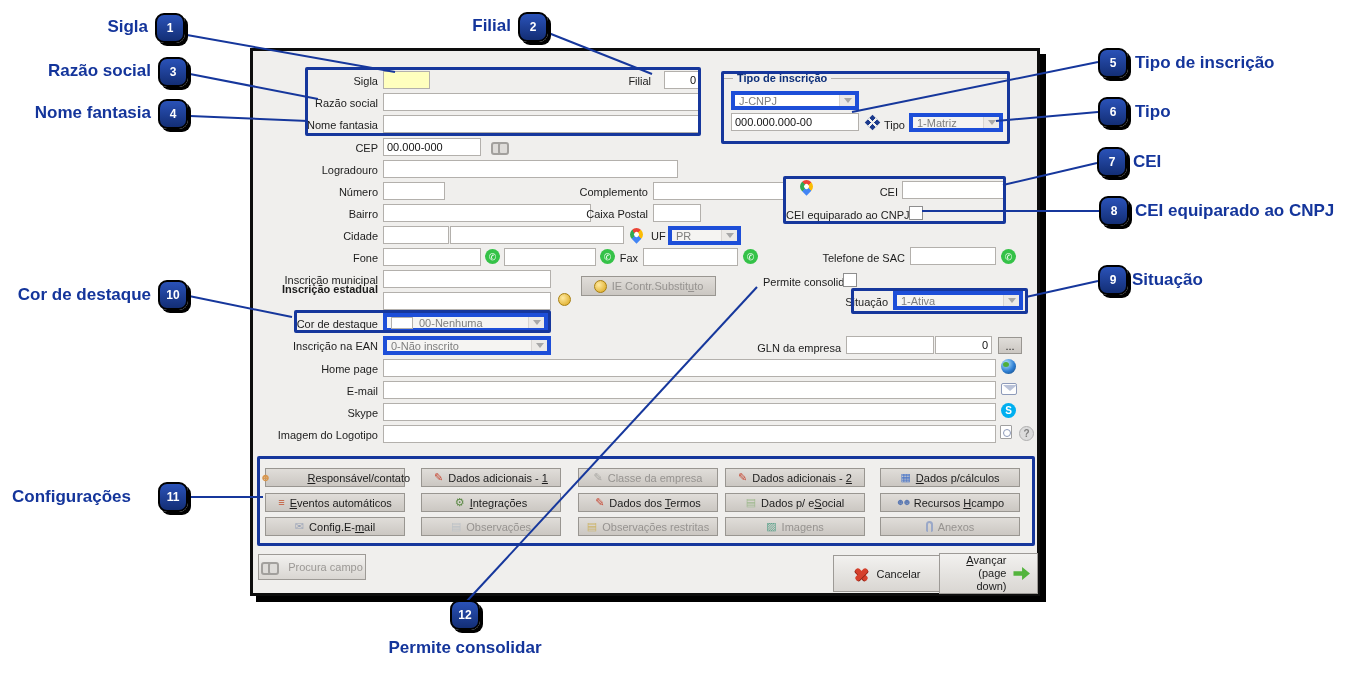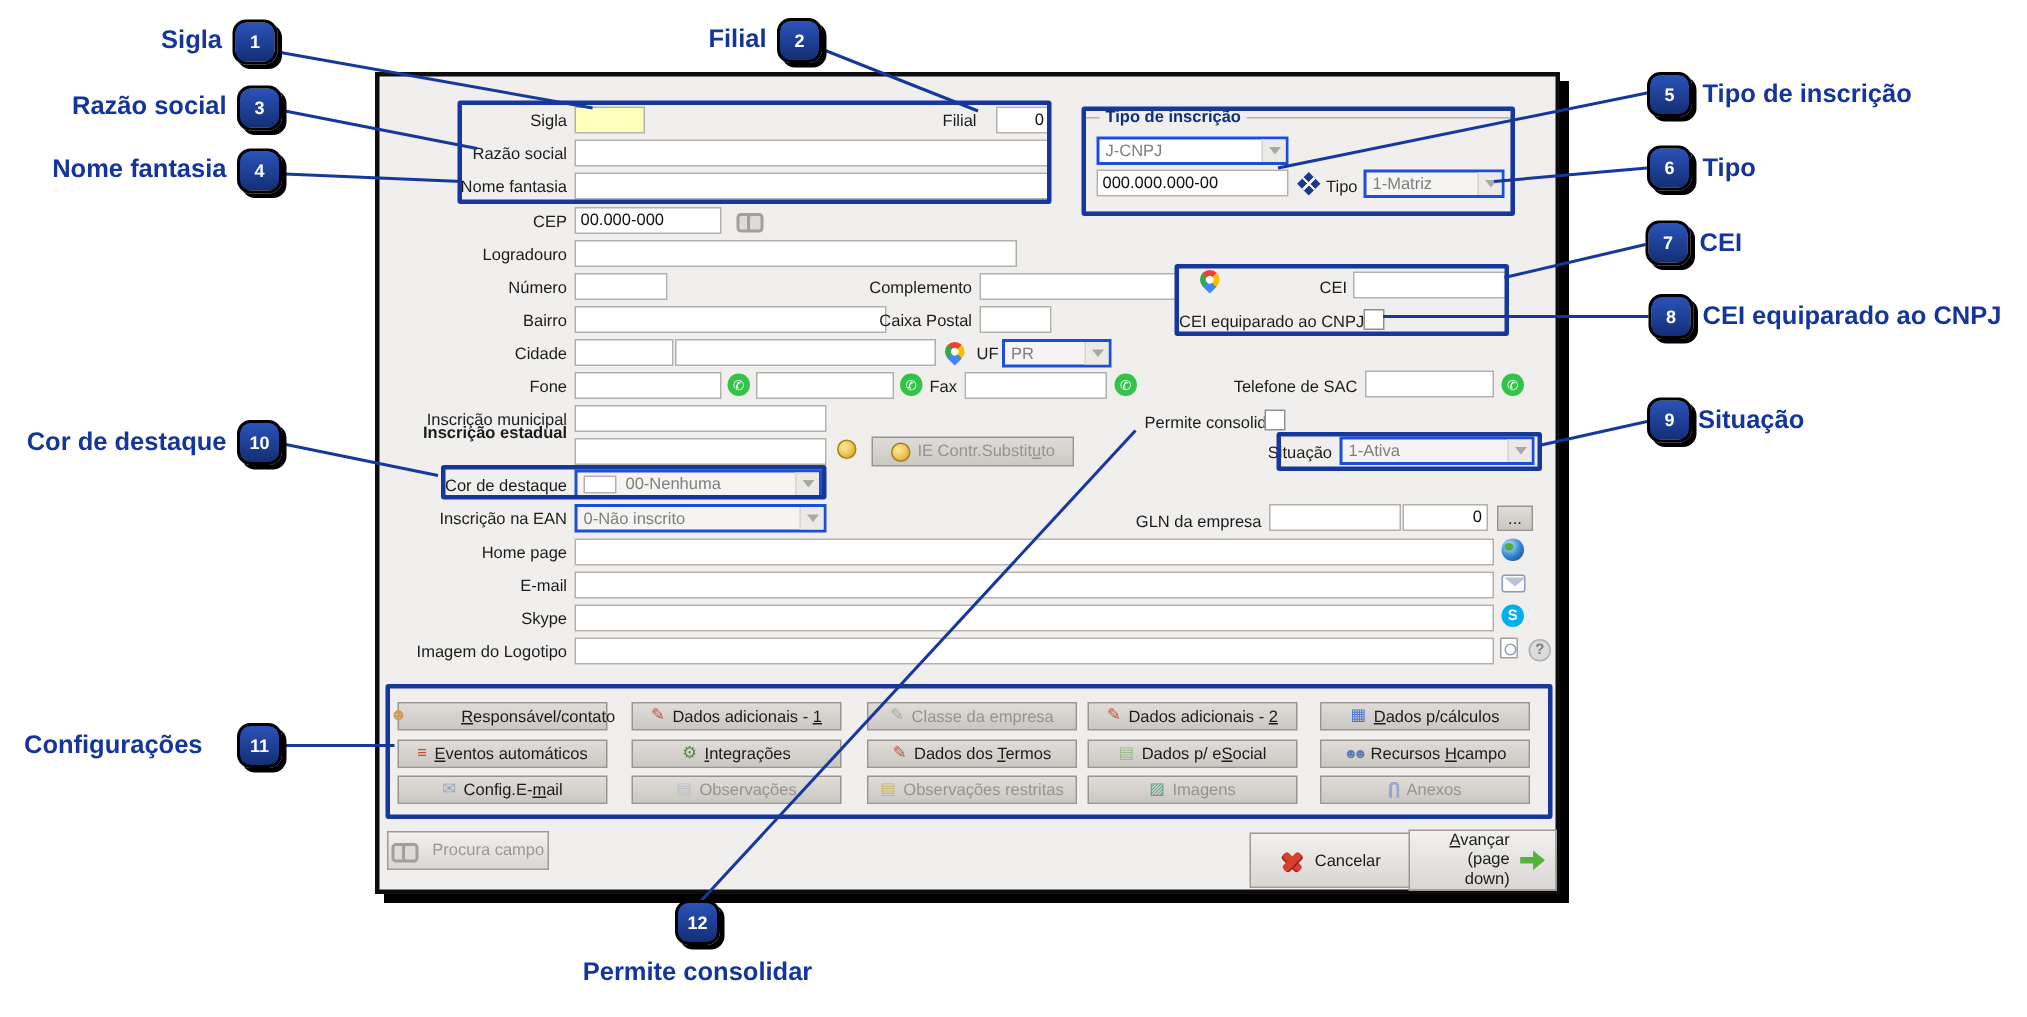--- a/index.html
+++ b/index.html
@@ -12,21 +12,21 @@
     background:#f0efed; border:3px solid #0d0d0d; box-shadow:6px 6px 0 #000; }
 
   .flabel { position:absolute; font-size:11px; color:#1c1c1c; text-align:right; white-space:nowrap; }
   .llabel { position:absolute; font-size:11px; color:#1c1c1c; text-align:left; white-space:nowrap; }
 
   .tinput { position:absolute; background:#fff; border:1px solid #b3b0ac; font-size:11px;
     color:#111; padding:2px 3px; height:18px; }
   .tinput.yellow { background:#ffffbe; }
   .tinput.right { text-align:right; }
 
-  .combo { position:absolute; height:19px; background:#f5f4f2; border:2px solid #1d4ed8;
+  .combo { position:absolute; height:19px; background:#f5f4f2; border:4px solid #1d4ed8;
     font-size:11px; color:#7e7e7e; display:flex; align-items:center; padding-left:4px; }
   .combo .chev { margin-left:auto; width:16px; height:100%; display:flex; align-items:center;
     justify-content:center; border-left:1px solid #d8d5d1; background:#eceae7; }
   .combo .chev::after { content:""; width:0; height:0; border:4px solid transparent;
     border-top:5px solid #a8a8a8; margin-top:4px; }
   .combo.white { background:#fff; }
   .swatch { width:22px; height:12px; background:#fff; border:1px solid #b3b0ac; margin-right:6px; }
 
   .checkbox { position:absolute; width:14px; height:14px; background:#fff; border:1px solid #8e8e8e; }
 
@@ -193,21 +193,21 @@
     <span class="icon wa" style="left:748px;top:198px;"></span>
 
     <div class="flabel" style="left:15px;top:223px;width:110px;">Inscrição municipal</div>
     <div class="tinput" style="left:130px;top:219px;width:168px;"></div>
     <div class="llabel" style="left:510px;top:225px;">Permite consolidar</div>
     <div class="checkbox" style="left:590px;top:222px;"></div>
 
     <div class="flabel" style="left:15px;top:232px;width:110px;font-weight:bold;">Inscrição estadual</div>
     <div class="tinput" style="left:130px;top:241px;width:168px;"></div>
     <span class="icon coin" style="left:305px;top:242px;"></span>
-    <div class="gbtn dis" style="left:328px;top:240px;width:135px;height:20px;">
+    <div class="gbtn dis" style="left:328px;top:225px;width:135px;height:20px;">
       <span class="icon coin" style="position:static;margin-right:5px;"></span>
       <span><span>IE Contr.Substit</span><u>u</u><span>to</span></span>
     </div>
     <div class="flabel" style="left:560px;top:245px;width:75px;">Situação</div>
     <div class="combo" style="left:640px;top:240px;width:130px;">
       <span>1-Ativa</span>
         <span class="chev"></span>
     </div>
 
     <div class="flabel" style="left:30px;top:267px;width:95px;">Cor de destaque</div>
@@ -367,18 +367,18 @@
   <div class="badge" style="left:1099px;top:196px;">8</div>
   <div class="alabel" style="left:1135px;top:201px;">CEI equiparado ao CNPJ</div>
 
   <div class="badge" style="left:1098px;top:265px;">9</div>
   <div class="alabel" style="left:1132px;top:270px;">Situação</div>
 
   <div class="badge" style="left:158px;top:280px;">10</div>
   <div class="alabel" style="left:0;top:285px;width:151px;text-align:right;">Cor de destaque</div>
 
   <div class="badge" style="left:158px;top:482px;">11</div>
-  <div class="alabel" style="left:0;top:487px;width:151px;text-align:center;">Configurações</div>
+  <div class="alabel" style="left:12px;top:487px;width:151px;text-align:left;">Configurações</div>
 
   <div class="badge" style="left:450px;top:600px;">12</div>
   <div class="alabel" style="left:365px;top:638px;width:200px;text-align:center;">Permite consolidar</div>
 
 </div>
 
 </body></html>

